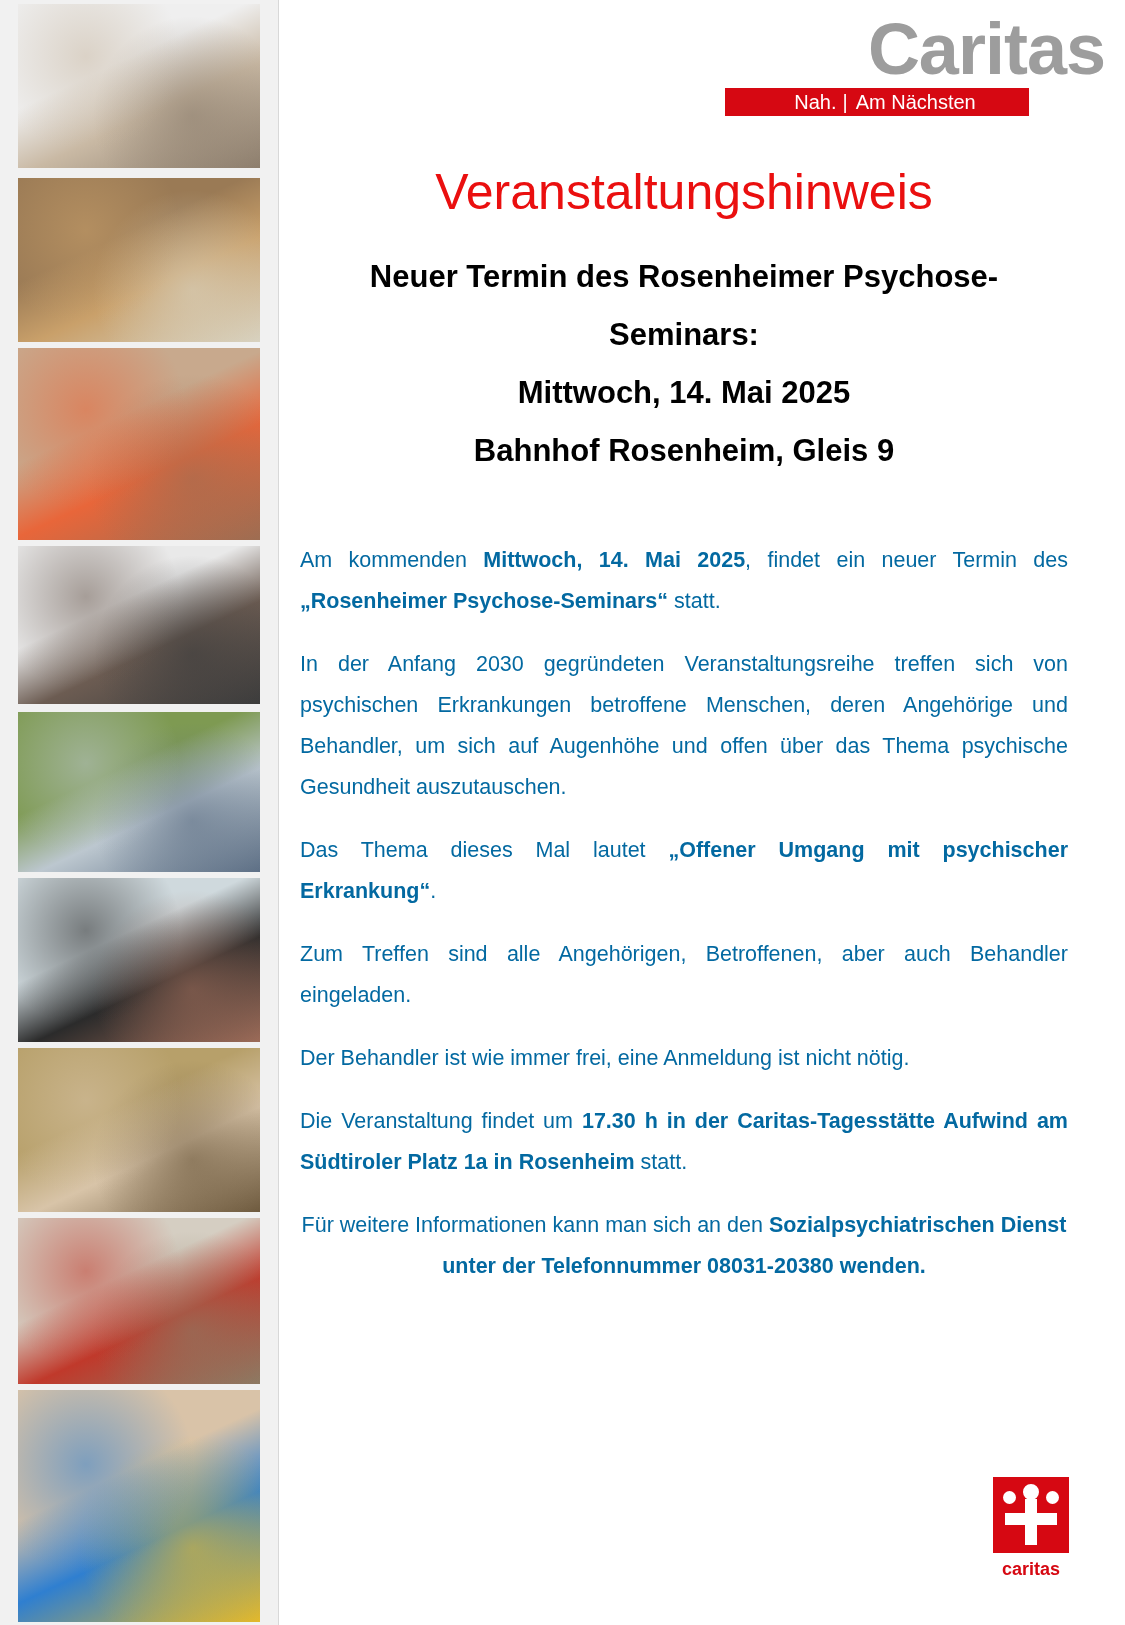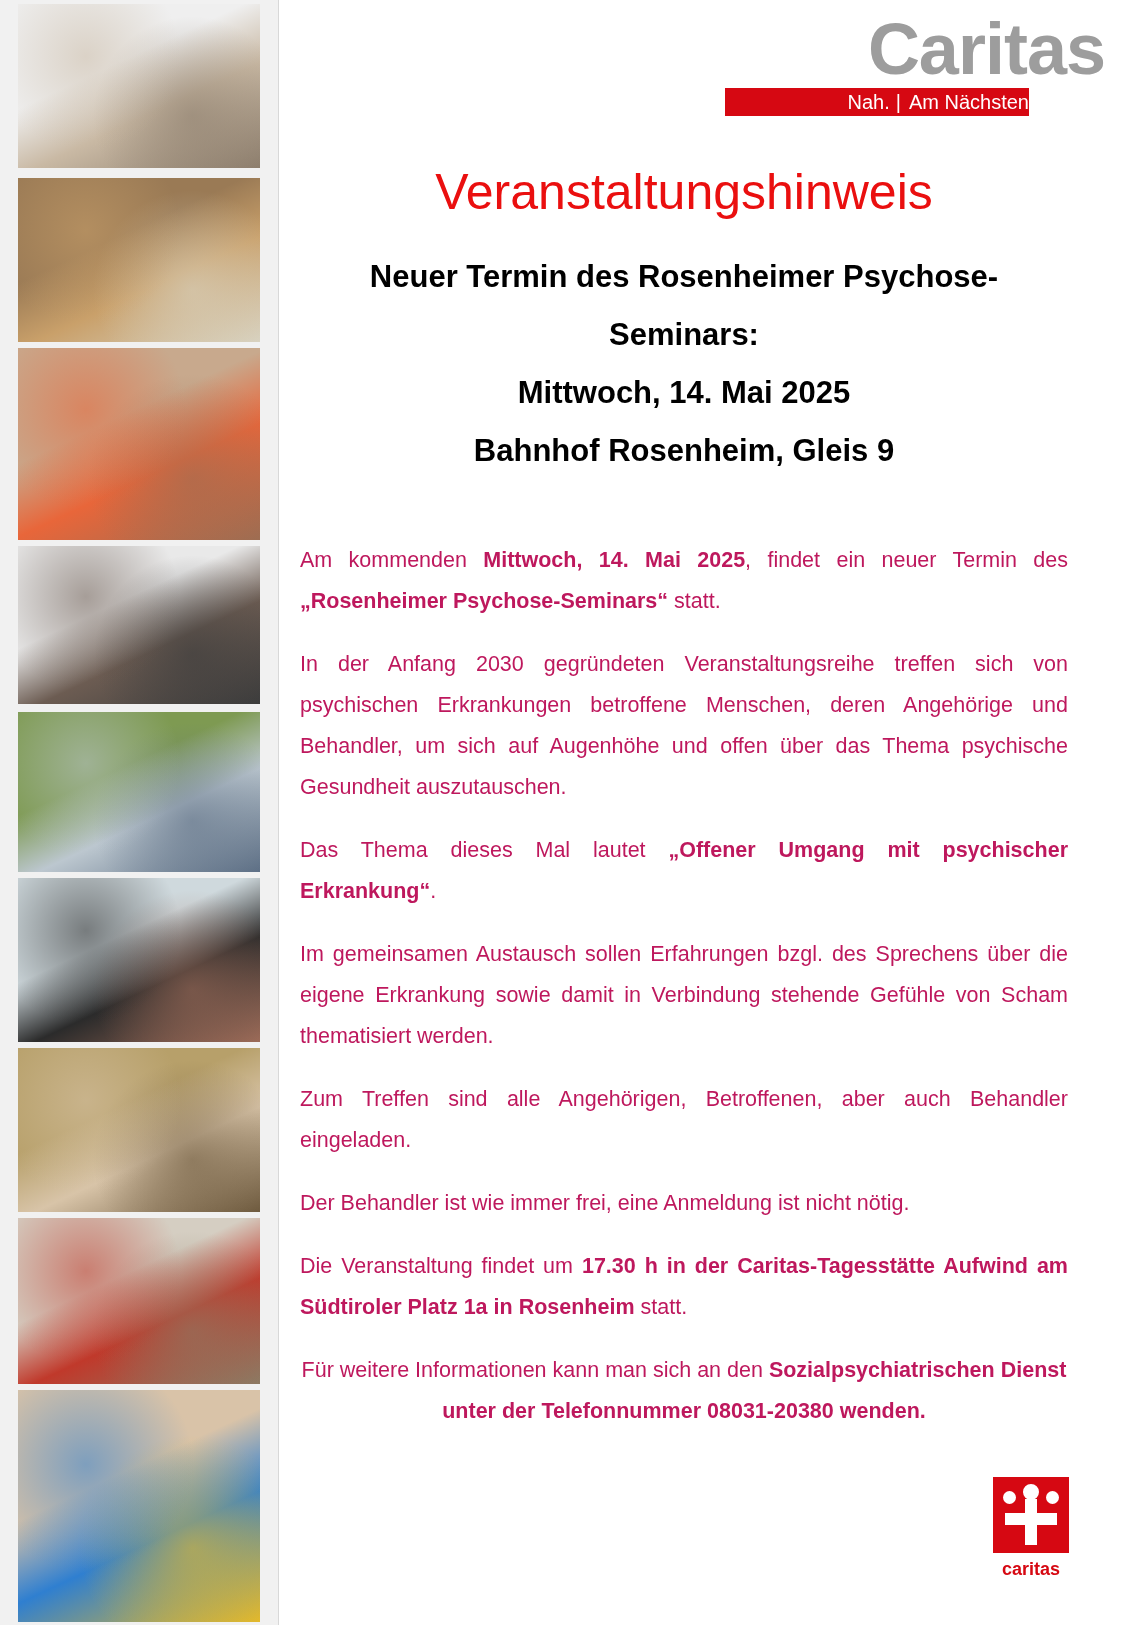--- a/index.html
+++ b/index.html
@@ -54,21 +54,21 @@
     letter-spacing: -1px;
     font-family: "Liberation Sans", sans-serif;
   }
   .logo-claim {
     margin-top: 2px;
     background: #d60812;
     color: #ffffff;
     font-size: 20px;
     line-height: 28px;
     height: 28px;
-    text-align: right;
+    text-align: center;
     padding-left: 16px;
     width: 304px;
     box-sizing: border-box;
     position: relative;
   }
   .logo-claim .sep {
     display: inline-block;
     margin: 0 8px 0 6px;
     color: #ffffff;
   }
@@ -96,21 +96,21 @@
     color: #000000;
     margin: 0;
   }
   .body {
     margin-top: 60px;
   }
   .body p {
     margin: 16px 0 22px 0;
     font-size: 21.5px;
     line-height: 41px;
-    color: #be185d;
+    color: #0369a1;
     text-align: justify;
     text-justify: inter-word;
   }
   .body p.nojust {
     text-align: center;
   }
   .body b {
     font-weight: bold;
   }
 
@@ -230,21 +230,20 @@
     <div class="subheads">
       <p class="subhead">Neuer Termin des Rosenheimer Psychose-Seminars:</p>
       <p class="subhead">Mittwoch, 14. Mai 2025</p>
       <p class="subhead">Bahnhof Rosenheim, Gleis 9</p>
     </div>
 
     <div class="body" id="body-text">
         <p><span>Am kommenden </span><b>Mittwoch, 14. Mai 2025</b><span>, findet ein neuer Termin des </span><b>„Rosenheimer Psychose-Seminars“</b><span> statt.</span></p>
         <p><span>In der Anfang 2030 gegründeten Veranstaltungsreihe treffen sich von psychischen Erkrankungen betroffene Menschen, deren Angehörige und Behandler, um sich auf Augenhöhe und offen über das Thema psychische Gesundheit auszutauschen.</span></p>
         <p><span>Das Thema dieses Mal lautet </span><b>„Offener Umgang mit psychischer Erkrankung“</b><span>.</span></p>
-        <p><span>Im gemeinsamen Austausch sollen Erfahrungen bzgl. des Sprechens über die eigene Erkrankung sowie damit in Verbindung stehende Gefühle von Scham thematisiert werden.</span></p>
         <p><span>Zum Treffen sind alle Angehörigen, Betroffenen, aber auch Behandler eingeladen.</span></p>
         <p><span>Der Behandler ist wie immer frei, eine Anmeldung ist nicht nötig.</span></p>
         <p><span>Die Veranstaltung findet um </span><b>17.30 h in der Caritas-Tagesstätte Aufwind am Südtiroler Platz 1a in Rosenheim</b><span> statt.</span></p>
         <p class="nojust"><span>Für weitere Informationen kann man sich an den </span><b>Sozialpsychiatrischen Dienst unter der Telefonnummer 08031-20380 wenden.</b></p>
       </div>
   </div>
 
   <div class="footer-logo">
     <div class="mark">
       <div class="flame"></div>

